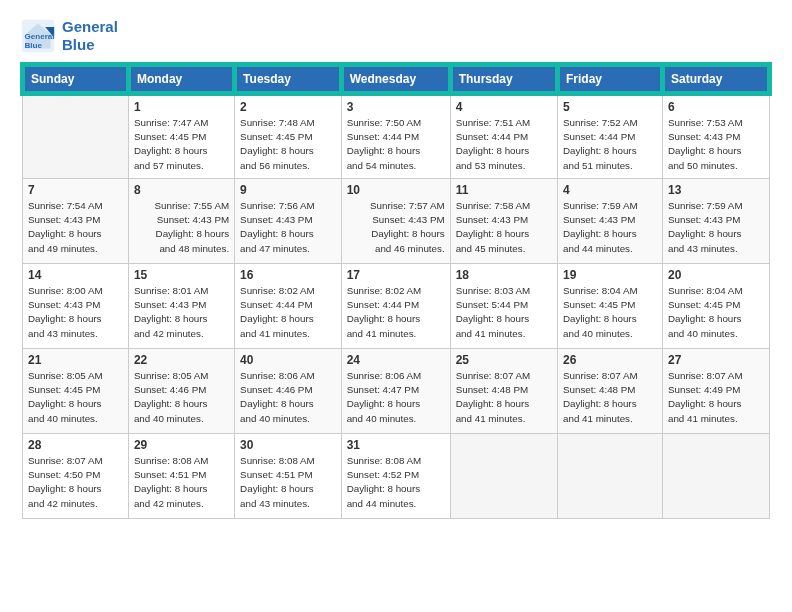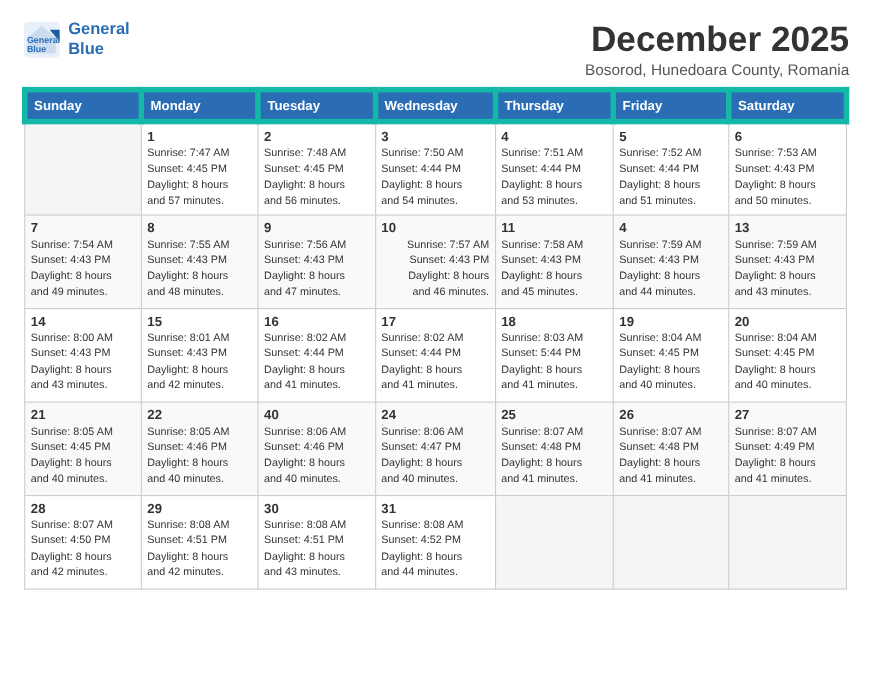--- a/index.html
+++ b/index.html
@@ -107,24 +107,20 @@
         <polygon points="22,8 36,20 22,8" fill="#2a6db5"></polygon>
         <polygon points="28,10 38,10 38,22" fill="#1a5da0"></polygon>
         <text x="5" y="23" font-size="9" font-weight="bold" fill="#2a6db5">General</text>
         <text x="5" y="33" font-size="9" font-weight="bold" fill="#2a6db5">Blue</text>
       </svg>
       <div class="logo-text">
         <div><span>General</span></div>
         <div><span>Blue</span></div>
       </div>
     </div>
-    <div class="title-block">
-      <div class="month-title">December 2025</div>
-      <div class="subtitle">Bosorod, Hunedoara County, Romania</div>
-    </div>
   </div>
 
   <table class="calendar">
     <thead>
       <tr>
       <th>Sunday</th>
           <th>Monday</th>
           <th>Tuesday</th>
           <th>Wednesday</th>
           <th>Thursday</th>
@@ -181,21 +177,21 @@
         <tr>
           <td>
             <span class="day-number">7</span>
             <div class="day-info" style="white-space: pre-line;">Sunrise: 7:54 AM
 Sunset: 4:43 PM
 Daylight: 8 hours
 and 49 minutes.</div>
           </td>
           <td>
             <span class="day-number">8</span>
-            <div class="day-info" style="white-space: pre-line;">Sunrise: 7:55 AM
+            <div class="day-info" style="white-space: pre-line; text-align: right;">Sunrise: 7:55 AM
 Sunset: 4:43 PM
 Daylight: 8 hours
 and 48 minutes.</div>
           </td>
           <td>
             <span class="day-number">9</span>
             <div class="day-info" style="white-space: pre-line;">Sunrise: 7:56 AM
 Sunset: 4:43 PM
 Daylight: 8 hours
 and 47 minutes.</div>

